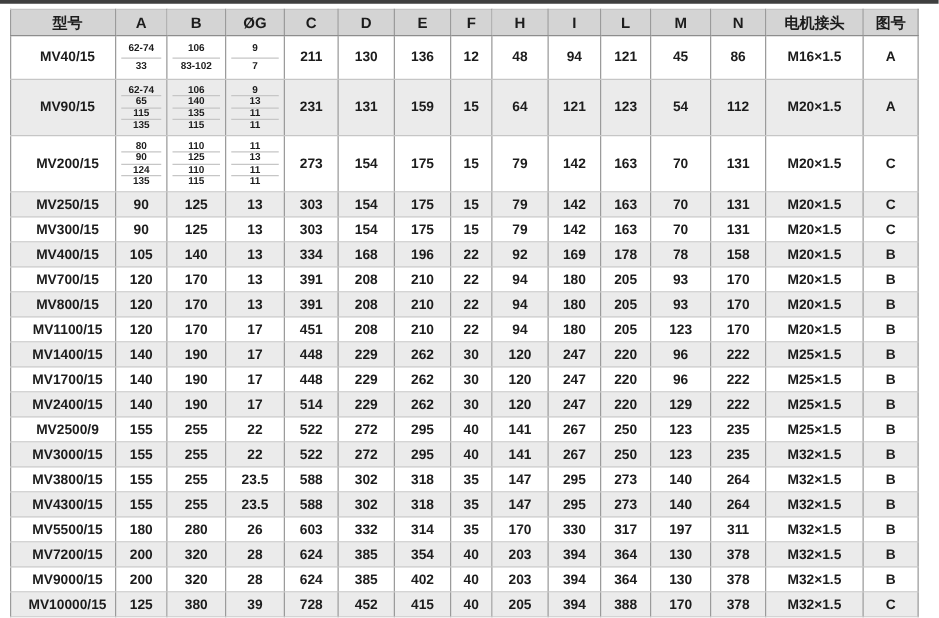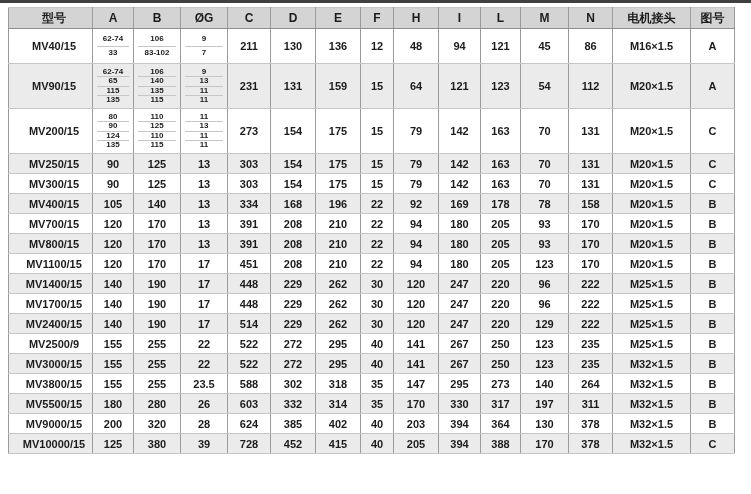--- a/index.html
+++ b/index.html
@@ -392,33 +392,67 @@
           <td>35</td>
           <td>147</td>
           <td>295</td>
           <td>273</td>
           <td>140</td>
           <td>264</td>
           <td>M32×1.5</td>
           <td>B</td>
         </tr>
         <tr>
+          <td class="model">MV4300/15</td>
+          <td>155</td>
+          <td>255</td>
+          <td>23.5</td>
+          <td>588</td>
+          <td>302</td>
+          <td>318</td>
+          <td>35</td>
+          <td>147</td>
+          <td>295</td>
+          <td>273</td>
+          <td>140</td>
+          <td>264</td>
+          <td>M32×1.5</td>
+          <td>B</td>
+        </tr>
+        <tr>
           <td class="model">MV5500/15</td>
           <td>180</td>
           <td>280</td>
           <td>26</td>
           <td>603</td>
           <td>332</td>
           <td>314</td>
           <td>35</td>
           <td>170</td>
           <td>330</td>
           <td>317</td>
           <td>197</td>
           <td>311</td>
+          <td>M32×1.5</td>
+          <td>B</td>
+        </tr>
+        <tr>
+          <td class="model">MV7200/15</td>
+          <td>200</td>
+          <td>320</td>
+          <td>28</td>
+          <td>624</td>
+          <td>385</td>
+          <td>354</td>
+          <td>40</td>
+          <td>203</td>
+          <td>394</td>
+          <td>364</td>
+          <td>130</td>
+          <td>378</td>
           <td>M32×1.5</td>
           <td>B</td>
         </tr>
         <tr>
           <td class="model">MV9000/15</td>
           <td>200</td>
           <td>320</td>
           <td>28</td>
           <td>624</td>
           <td>385</td>

